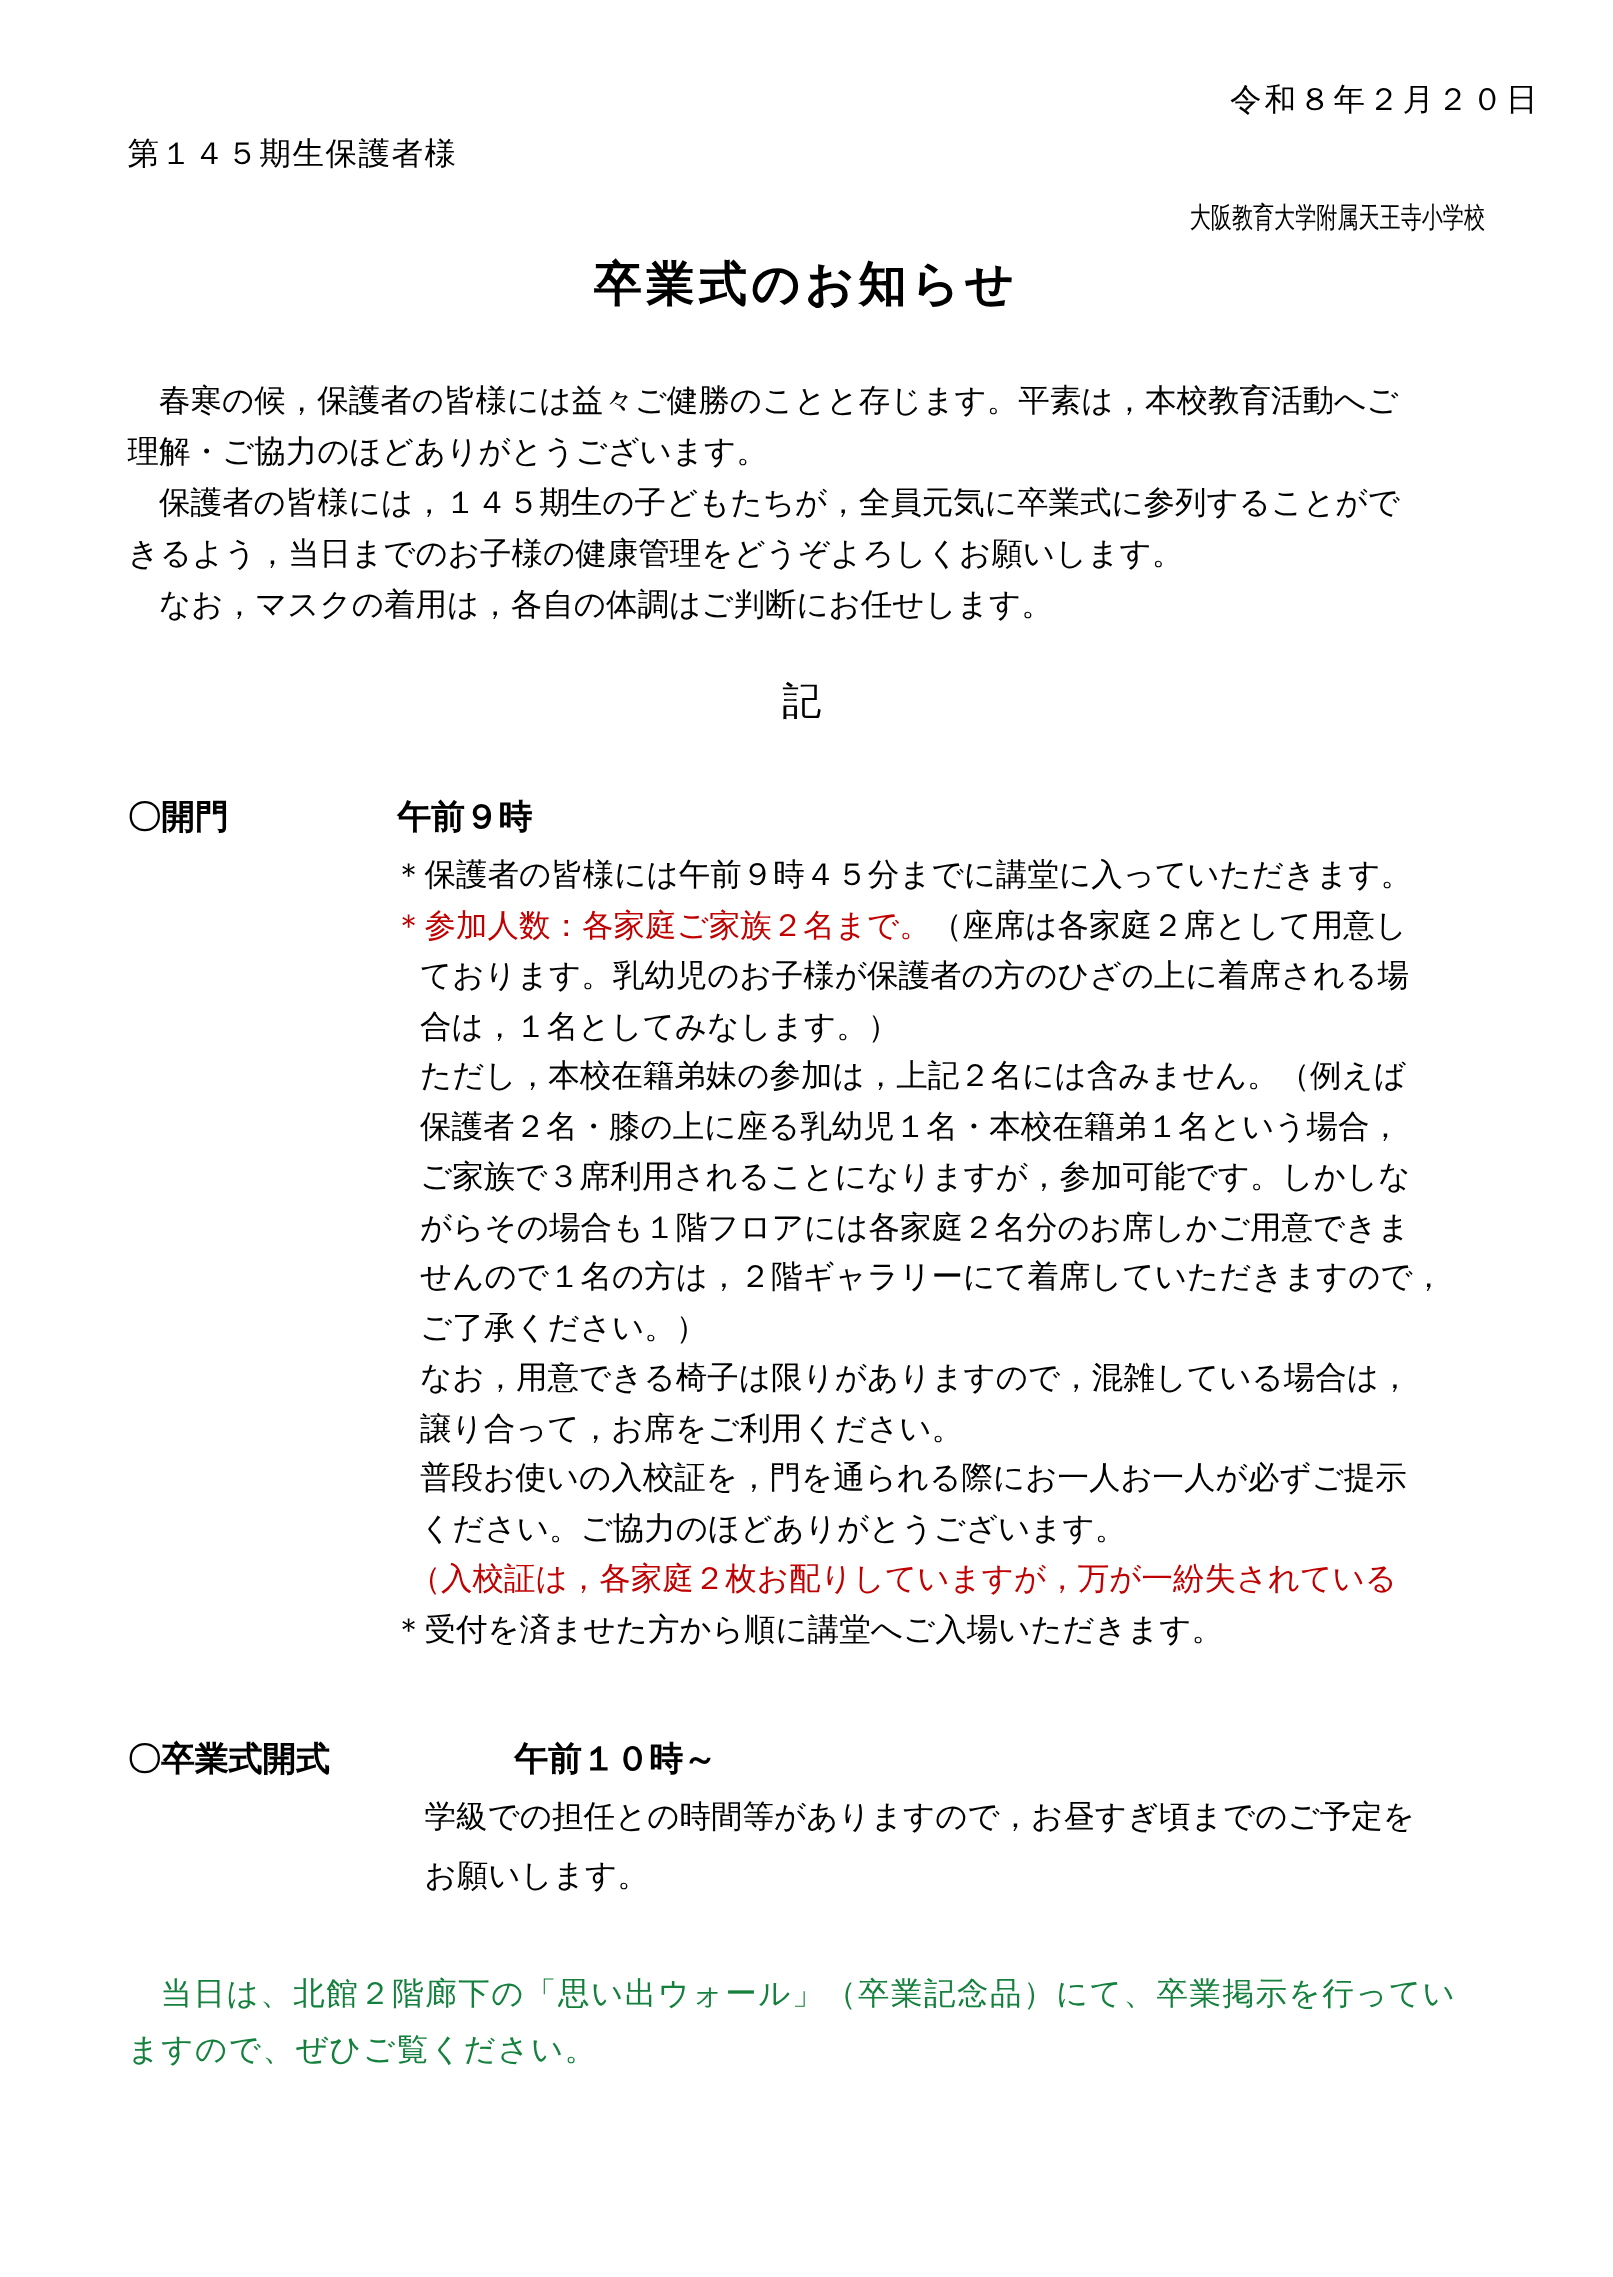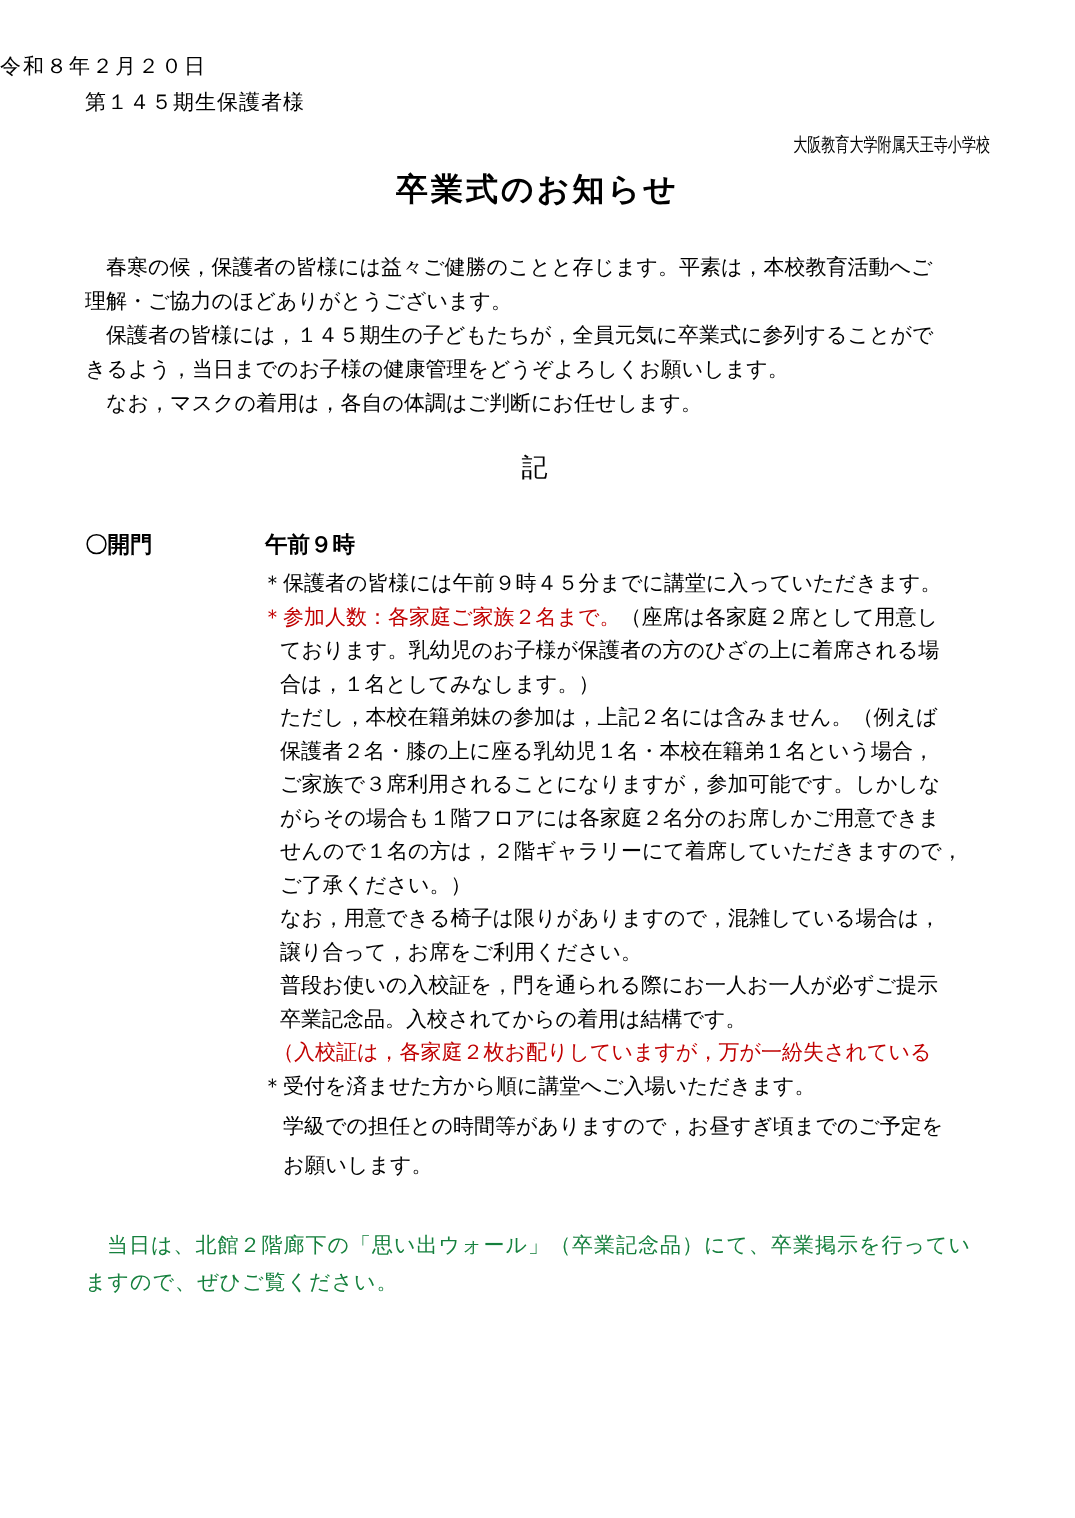--- a/index.html
+++ b/index.html
@@ -7,21 +7,22 @@
     position:relative;
     width:1075px;height:1518px;
     background:#ffffff;
     overflow:hidden;
     color:#000;
     font-family:"Liberation Serif","DejaVu Serif",serif;
     font-size:21px;
   }
 
   .date-line{
-    margin:52px 96px 0 0;
+    margin:52px 48px 0 0;
+    text-align:right;
     letter-spacing:2px;
     font-family:Liberation Mono, monospace;
   }
   .addressee-line{
     margin:8px 0 16px 85px;
     letter-spacing:1px;
   }
   .school-line{
     margin:16px 85px 0 0;
     text-align:right;
@@ -138,25 +139,28 @@
     <div class="cont">合は，１名としてみなします。）</div>
     <div class="cont">ただし，本校在籍弟妹の参加は，上記２名には含みません。（例えば</div>
     <div class="cont">保護者２名・膝の上に座る乳幼児１名・本校在籍弟１名という場合，</div>
     <div class="cont">ご家族で３席利用されることになりますが，参加可能です。しかしな</div>
     <div class="cont">がらその場合も１階フロアには各家庭２名分のお席しかご用意できま</div>
     <div class="cont">せんので１名の方は，２階ギャラリーにて着席していただきますので，</div>
     <div class="cont">ご了承ください。）</div>
     <div class="cont">なお，用意できる椅子は限りがありますので，混雑している場合は，</div>
     <div class="cont">譲り合って，お席をご利用ください。</div>
     <div class="cont">普段お使いの入校証を，門を通られる際にお一人お一人が必ずご提示</div>
-    <div class="cont">卒業記念品。入校されてからの着用は結構です。</div>
+    <div class="cont">ください。ご協力のほどありがとうございます。</div>
     <div class="red-text red-note-1">（入校証は，各家庭２枚お配りしていますが，万が一紛失されている</div>
     <div>＊受付を済ませた方から順に講堂へご入場いただきます。</div>
   </div>
 
+  <div class="section-heading kaishiki-heading">
+    <span class="heading-label-2">〇卒業式開式</span><span>午前１０時～</span>
+  </div>
 
   <div class="kaishiki-block">
     <div class="cont2">学級での担任との時間等がありますので，お昼すぎ頃までのご予定を</div>
     <div class="cont2">お願いします。</div>
   </div>
 
   <div class="footer-note">
     <div>　当日は、北館２階廊下の「思い出ウォール」（卒業記念品）にて、卒業掲示を行ってい</div>
     <div>ますので、ぜひご覧ください。</div>
   </div>

